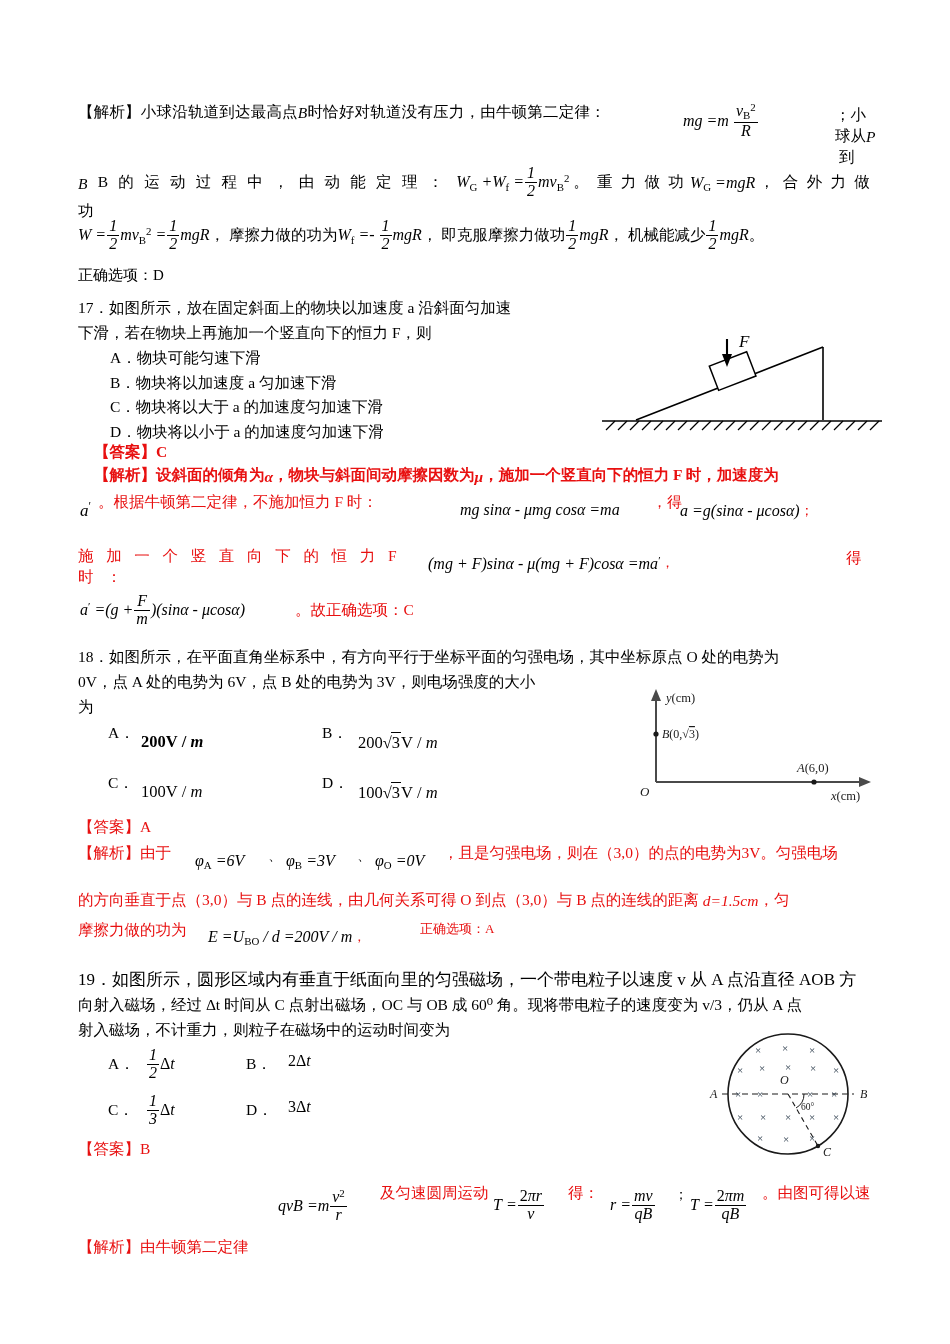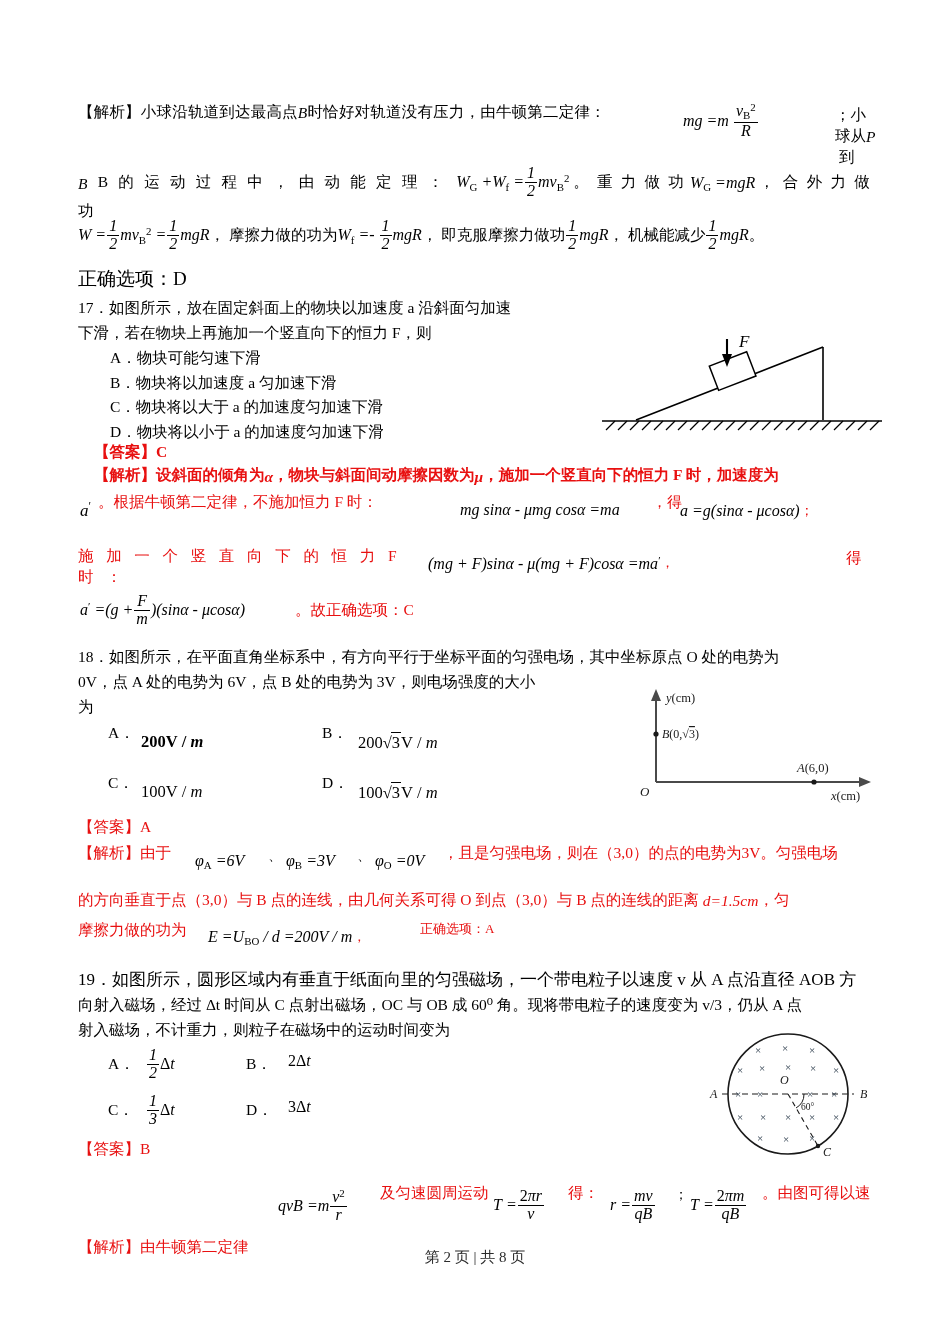--- a/index.html
+++ b/index.html
@@ -107,21 +107,21 @@
       </span>
       <span style="letter-spacing:2.2px;">。 重 力 做 功</span>
       <span class="m" style="font-size:16px;"><span style="font-style:italic;">W</span><sub class="sb">G</sub>&nbsp;=<span style="font-style:italic;">mgR</span></span>
       <span style="letter-spacing:2.2px;">， 合 外 力 做 功</span>
     </div>
 
     <div class="abs" style="left:0px; top:120px; width:800px; font-size:15.5px;">
       <span class="m" style="font-size:16px;"><span style="font-style:italic;">W</span>&nbsp;=<span class="frac"><span class="num">1</span><span class="den">2</span></span><span style="font-style:italic;">mv</span><sub class="sb">B</sub><sup class="sp">2</sup>&nbsp;=<span class="frac"><span class="num">1</span><span class="den">2</span></span><span style="font-style:italic;">mgR</span></span><span>， 摩擦力做的功为</span><span class="m" style="font-size:16px;"><span style="font-style:italic;">W</span><sub class="sb">f</sub>&nbsp;=-&nbsp;<span class="frac"><span class="num">1</span><span class="den">2</span></span><span style="font-style:italic;">mgR</span></span><span>， 即克服摩擦力做功</span><span class="m" style="font-size:16px;"><span class="frac"><span class="num">1</span><span class="den">2</span></span><span style="font-style:italic;">mgR</span></span><span>， 机械能减少</span><span class="m" style="font-size:16px;"><span class="frac"><span class="num">1</span><span class="den">2</span></span><span style="font-style:italic;">mgR</span></span><span>。</span>
     </div>
 
-    <div class="abs" style="left:0px; top:166px; font-size:19px;">正确选项：D</div>
+    <div class="abs" style="left:0px; top:166px; font-size:15px;">正确选项：D</div>
   </div>
 
   <div class="abs" style="left:78px; top:295px; width:520px;">
     <div style="font-size:15.5px; line-height:25px;">
       <span>17．</span><span>如图所示，放在固定斜面上的物块以加速度 a 沿斜面匀加速</span>
     </div>
     <div style="font-size:15.5px; line-height:25px;">下滑，若在物块上再施加一个竖直向下的恒力 F，则</div>
     <div style="margin-left:32px; margin-top:1px;">
       <div style="font-size:15.5px; line-height:24.5px;"><span>A．</span><span>物块可能匀速下滑</span></div>
       <div style="font-size:15.5px; line-height:24.5px;"><span>B．</span><span>物块将以加速度 a 匀加速下滑</span></div>
@@ -366,15 +366,14 @@
   <div class="abs red" style="left:568px; top:1183px; font-size:15.5px;">得：</div>
   <div class="abs" style="left:610px; top:1190px;">
     <span class="m" style="font-size:16px;"><span style="font-style:italic;">r</span>&nbsp;=<span class="frac"><span class="num"><span style="font-style:italic;">mv</span></span><span class="den"><span style="font-style:italic;">qB</span></span></span></span>
   </div>
   <div class="abs" style="left:674px; top:1186px; font-size:14px; color:#000;">；</div>
   <div class="abs" style="left:690px; top:1190px;">
     <span class="m" style="font-size:16px;"><span style="font-style:italic;">T</span>&nbsp;=<span class="frac"><span class="num"><span style="font-style:normal;">2</span><span style="font-style:italic;">πm</span></span><span class="den"><span style="font-style:italic;">qB</span></span></span></span>
   </div>
   <div class="abs red" style="left:762px; top:1183px; font-size:15.5px;">。由图可得以速</div>
 
-  <div class="footer">第 2 页 | 共 8 页</div>
 
 </div>
 
 </body></html>

